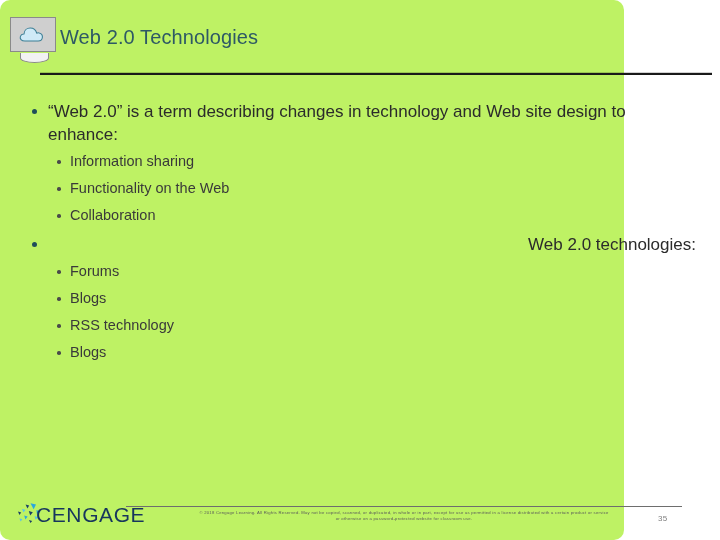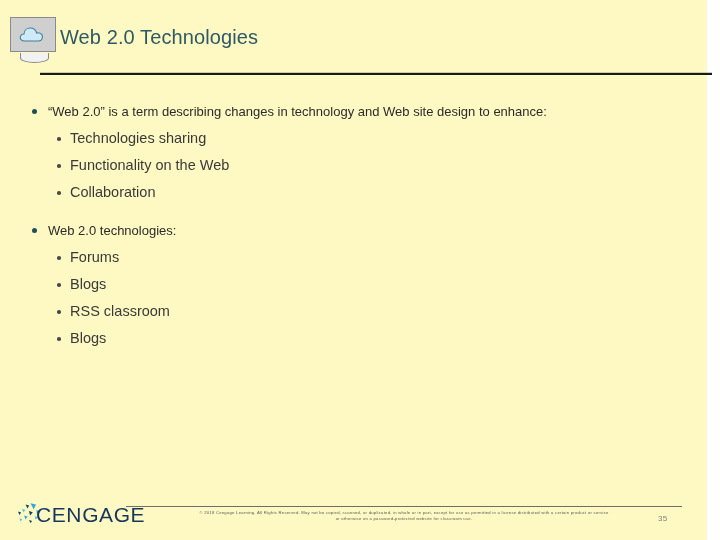--- a/index.html
+++ b/index.html
@@ -11,23 +11,24 @@
     height: 540px;
     background: #ffffff;
     font-family: "Liberation Sans", sans-serif;
     overflow: hidden;
     position: relative;
   }
 
   .slide {
     position: absolute;
     inset: 0;
-    width: 707px;
+    width: 624px;
     height: 540px;
-    background: #fef9c3;
+    background: #bef264;
+    border-radius: 10px;
   }
 
   
   .header {
     position: absolute;
     left: 0;
     top: 0;
     width: 720px;
     height: 82px;
   }
@@ -116,21 +117,21 @@
     margin: 0;
     padding: 0;
   }
 
   li.b1 {
     position: relative;
     padding-left: 22px;
     margin-left: 26px;
     margin-bottom: 2px;
     color: #2b2b2b;
-    font-size: 13px;
+    font-size: 17px;
     line-height: 23px;
     max-width: 648px;
   }
   li.b1 > .bullet {
     position: absolute;
     left: 6px;
     top: 9px;
     width: 5px;
     height: 5px;
     border-radius: 50%;
@@ -148,21 +149,21 @@
   li.b2 > .bullet {
     position: absolute;
     left: 5px;
     top: 12px;
     width: 3.5px;
     height: 3.5px;
     border-radius: 50%;
     background: #4a4a4a;
   }
 
-  .group-gap-top { margin-top: 13px; }
+  .group-gap-top { margin-top: 4px; text-align: right; }
   .group-gap-bot { margin-bottom: 10px; }
 
   .b1-text { display: inline; }
   .b2-text { display: inline; }
 
   
   .footer {
     position: absolute;
     left: 0;
     top: 494px;
@@ -253,21 +254,21 @@
     <ul class="lvl1">
 
       <li class="b1">
         <span class="bullet"></span>
         <span class="b1-text">“Web 2.0” is a term describing changes in technology and Web site design to enhance:</span>
       </li>
 
       <ul class="lvl2 group-gap-bot">
         <li class="b2">
           <span class="bullet"></span>
-          <span class="b2-text">Technologies sharing</span>
+          <span class="b2-text">Information sharing</span>
         </li>
         <li class="b2">
           <span class="bullet"></span>
           <span class="b2-text">Functionality on the Web</span>
         </li>
         <li class="b2">
           <span class="bullet"></span>
           <span class="b2-text">Collaboration</span>
         </li>
       </ul>
@@ -281,21 +282,21 @@
         <li class="b2">
           <span class="bullet"></span>
           <span class="b2-text">Forums</span>
         </li>
         <li class="b2">
           <span class="bullet"></span>
           <span class="b2-text">Blogs</span>
         </li>
         <li class="b2">
           <span class="bullet"></span>
-          <span class="b2-text">RSS classroom</span>
+          <span class="b2-text">RSS technology</span>
         </li>
         <li class="b2">
           <span class="bullet"></span>
           <span class="b2-text">Blogs</span>
         </li>
       </ul>
 
     </ul>
   </div>
 

